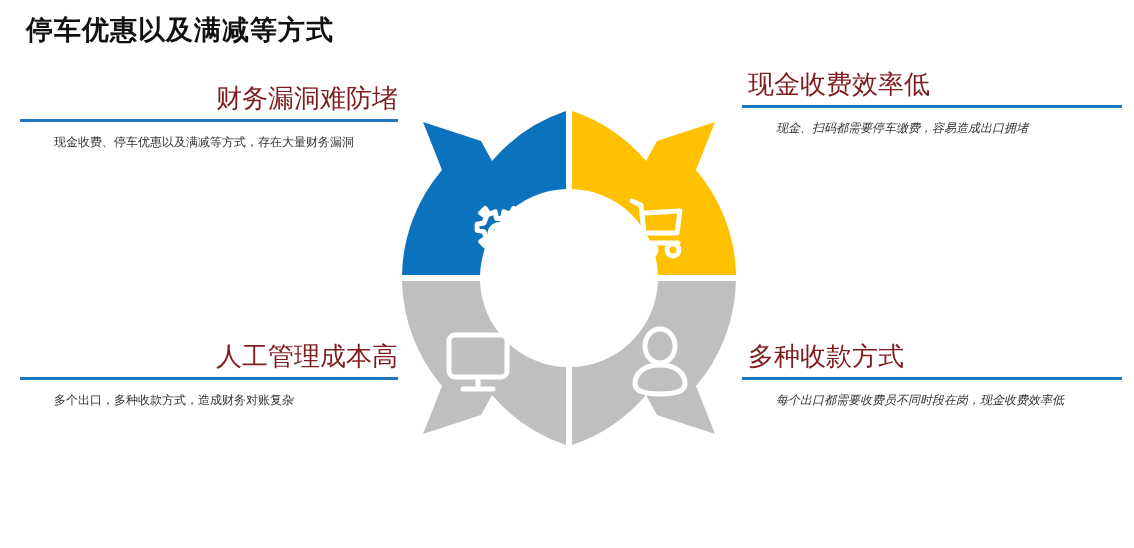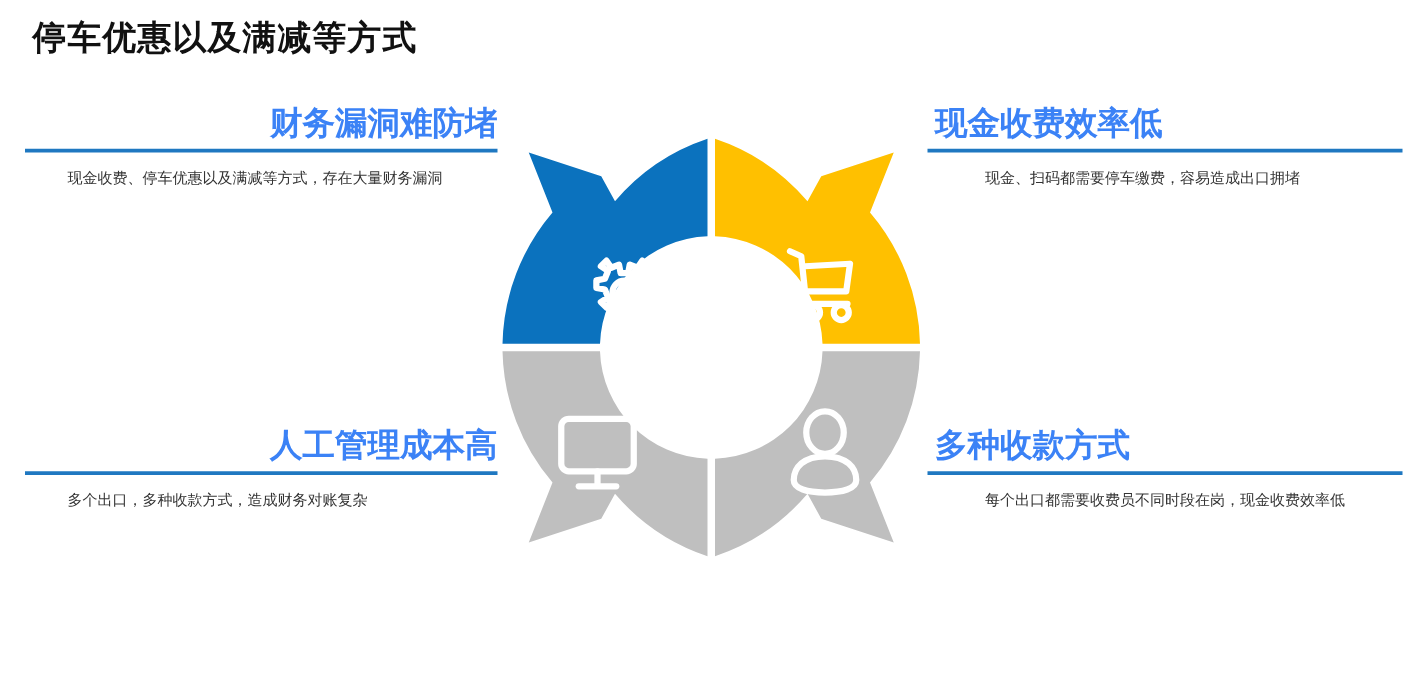--- a/index.html
+++ b/index.html
@@ -30,28 +30,28 @@
 
   
   .quad {
     position: absolute;
     width: 382px;
   }
   .quad-left  { left: 20px; }
   .quad-right { left: 732px; }
 
   .q-tl { top: 84px; }
-  .q-tr { top: 84px; }
+  .q-tr { top: 70px; }
   .q-bl { top: 342px; }
   .q-br { top: 342px; }
 
   .quad-heading {
     font-size: 26px;
-    font-weight: 700;
-    color: #3b82f6;
+    font-weight: 400;
+    color: #7f1d1d;
     line-height: 1.12;
     white-space: nowrap;
   }
   .quad-left .quad-heading  { text-align: right;  padding-right: 4px; }
   .quad-right .quad-heading { text-align: left;   padding-left: 16px; }
 
   .quad-rule {
     height: 3px;
     background: #1F78C1;
     margin-top: 6px;
@@ -64,21 +64,21 @@
     margin-top: 11px;
     font-size: 12px;
     line-height: 1.62;
     color: #333333;
     text-indent: 34px;
     text-align: justify;
     text-justify: inter-ideograph;
     word-break: break-all;
   }
   .quad-left .quad-body  { width: 378px; }
-  .quad-right .quad-body { width: 378px; margin-left: 22px; }
+  .quad-right .quad-body { width: 378px; margin-left: 10px; font-style: italic; }
 
   
   .donut-wrap {
     position: absolute;
     left: 385px;
     top: 94px;
     width: 368px;
     height: 368px;
   }
   .donut-svg { display: block; width: 368px; height: 368px; }

